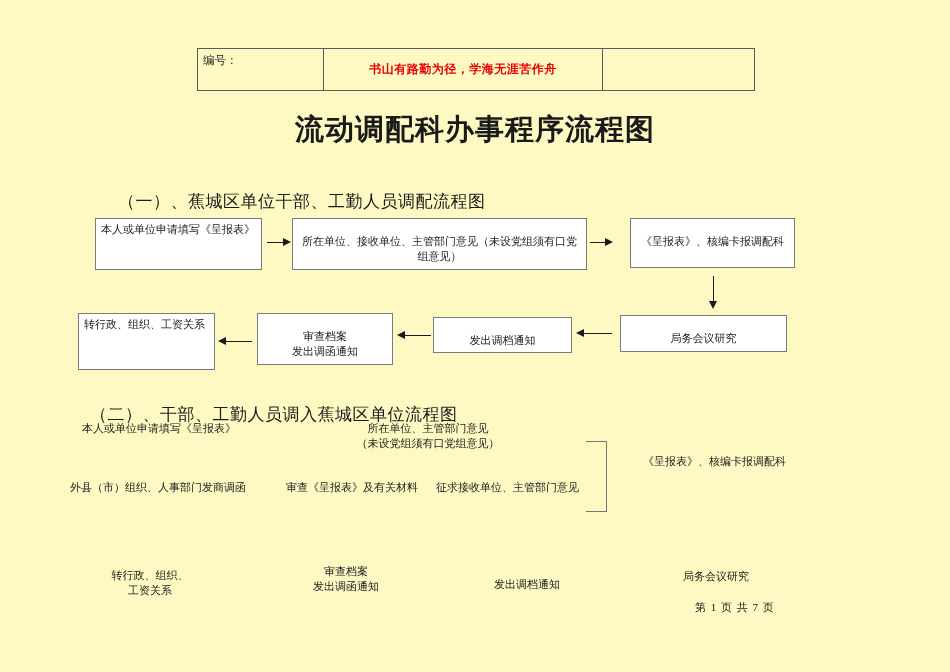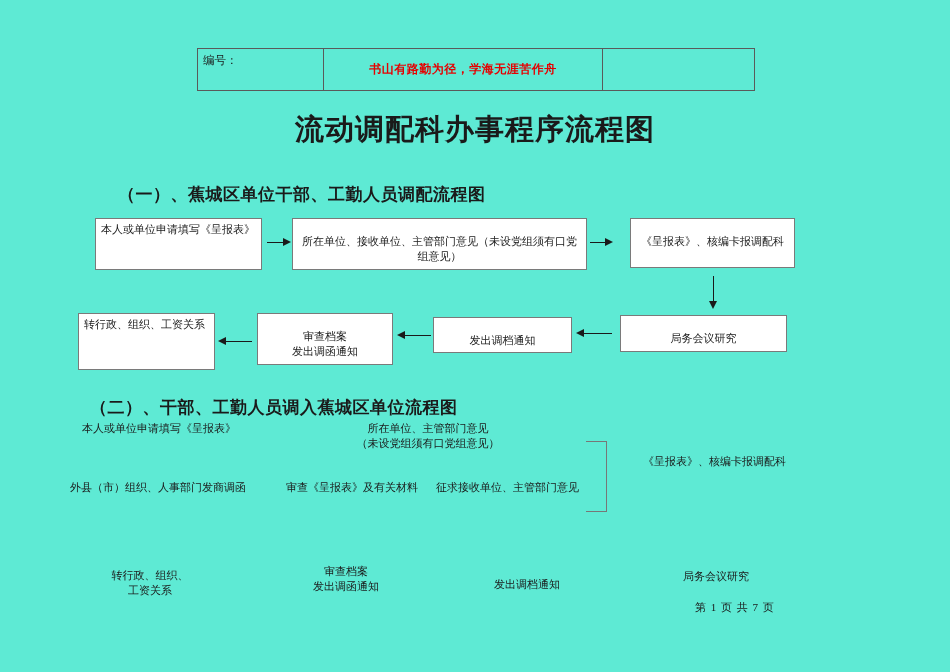--- a/index.html
+++ b/index.html
@@ -1,31 +1,31 @@
 <!DOCTYPE html>
 <html><head>
 <meta charset="utf-8">
 <style>
   html,body{margin:0;padding:0;}
   body{width:950px;height:672px;background:#ffffff;font-family:"Liberation Sans",sans-serif;}
-  .page{position:relative;width:950px;height:672px;background:#5eead4;overflow:hidden;color:#1a1a1a;}
+  .page{position:relative;width:950px;height:672px;background:#fef9c3;overflow:hidden;color:#1a1a1a;}
 
   
   .hdr{position:absolute;left:197px;top:48px;width:558px;height:43px;display:flex;
        border:1px solid #5a5a5a;box-sizing:border-box;}
   .hdr-cell{box-sizing:border-box;height:100%;}
   .hdr-c1{width:126px;border-right:1px solid #5a5a5a;padding:3px 0 0 5px;
           font-size:11.5px;line-height:1.45;}
   .hdr-c2{width:279px;border-right:1px solid #5a5a5a;display:flex;align-items:center;
           justify-content:center;color:#e60000;font-weight:bold;font-size:12px;letter-spacing:.5px;}
   .hdr-c3{width:153px;display:flex;align-items:center;padding-left:7px;font-size:12px;}
 
   .doc-title{position:absolute;left:0;top:110px;width:950px;text-align:center;
              font-size:29px;font-weight:bold;letter-spacing:1px;}
-  .sec-head{position:absolute;font-size:17px;font-weight:bold;letter-spacing:.5px;}
+  .sec-head{position:absolute;font-size:17px;font-weight:normal;letter-spacing:.5px;margin-top:7px;}
   .sec1-head{left:118px;top:183px;}
   .sec2-head{left:90px;top:396px;}
 
   
   .fbox{position:absolute;border:1px solid #7a7a7a;box-sizing:border-box;
         font-family:"Liberation Serif",serif;font-size:11px;line-height:1.35;
         white-space:pre-line;background:#fff;}
   .tl{padding:3px 5px;text-align:left;}
   .tc{padding:15px 4px;text-align:center;}
 

